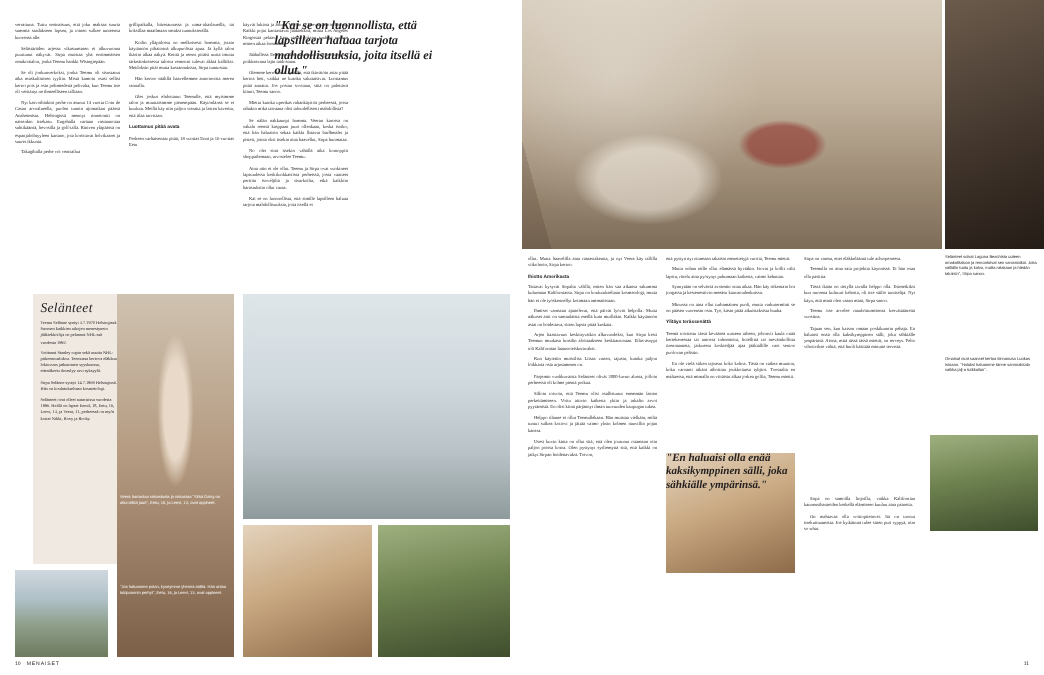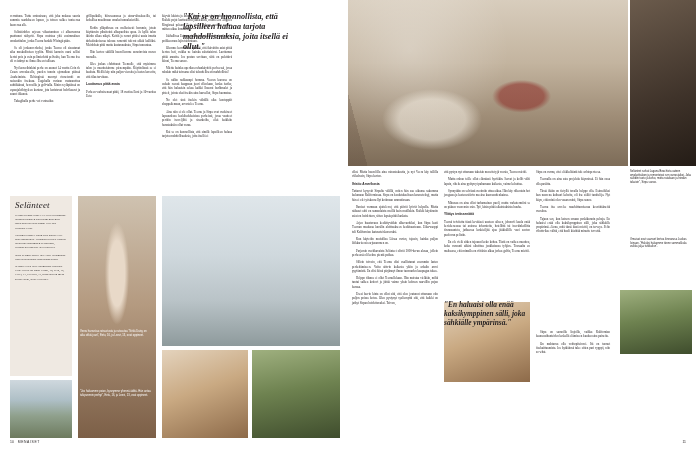--- a/index.html
+++ b/index.html
@@ -153,21 +153,21 @@
       <p class="ind">Olemme kerrostavat äpätillä, että ikävätöin asiat pitää kertoa heti, vaikka ne kuinka saluttaisivat. Luottamus pitää annatta. Jos postan sovitaan, siitä on palettävä kiinni, Teemu sanoo.</p>
       <p class="ind">Mietta kuinka uperikas rahankäyttöä perheessä, jossa rahakin mikä taivaana olisi taloudellisesti mahdollista?</p>
       <p class="ind">Se nälän nakkaunpi homma. Veeran karossa on oakaln reensä kasppaan juuri ollenkaan, koska isotko, että hän haluaisin sekaa kaikki lhaavat barlbmalet ja pisteit, jointa oksi itsekin aina haavellut, Sirpa huomataa.</p>
       <p class="ind">No olet sinä itsekin vähällä aika kontoppiit shoppailemaan, arvostelee Teemu.</p>
       <p class="ind">Aina niin ei ole ollut. Teemu ja Sirpa ovat vuokineet lapsuudessa keskiluokkaisissa perheissä, jossa vaatteet peritiin isoveljiltä ja sisarkoilta, eikä kaikkiin harastuksiin ollut varaa.</p>
       <p class="ind">Kai se on luonnollista, että simille lapsilleen haluaa tarjota mahdollisuuksia, joita itsellä ei</p>
     </div>
 
     <div class="pullquote pq-big" style="left:183px;top:12px;width:118px;">"Kai se on luonnollista, että lapsilleen haluaa tarjota mahdollisuuksia, joita itsellä ei ollut."</div>
 
-    <div class="sidebox" style="left:10px;top:196px;width:62px;height:180px;">
+    <div class="sidebox" style="left:22px;top:196px;width:62px;height:180px;">
       <h3>Selänteet</h3>
       <div class="sb-body">
         <p>Teemu Selänne syntyi 3.7.1970 Helsingissä. Suomen kaikkien aikojen menestynein jääkiekkoilija on pelannut NHL:ssä vuodesta 1992.</p>
         <p>Voittanut Stanley cupin sekä uuutta NHL-piikeennuslukoa. Teemussa kertova eläkkua lokiuvuus jatkuminen syyskuussa, ettenäkertu ilmeslyy arvi syksyylä.</p>
         <p>Sirpa Selänne syntyi 14.7.1969 Helsingissä. Hän on koulutukseltaan kosmetologi.</p>
         <p>Selänteet ovat olleet naimisissa vuodesta 1996. Heillä on lapset Eemil, 18, Eetu, 16, Leevi, 13, ja Veera, 11, perheessä on myös koirat Nikki, Roxy ja Rocky.</p>
       </div>
     </div>
 
     <div class="photo outdoor" style="left:10px;top:380px;width:62px;height:58px;">

